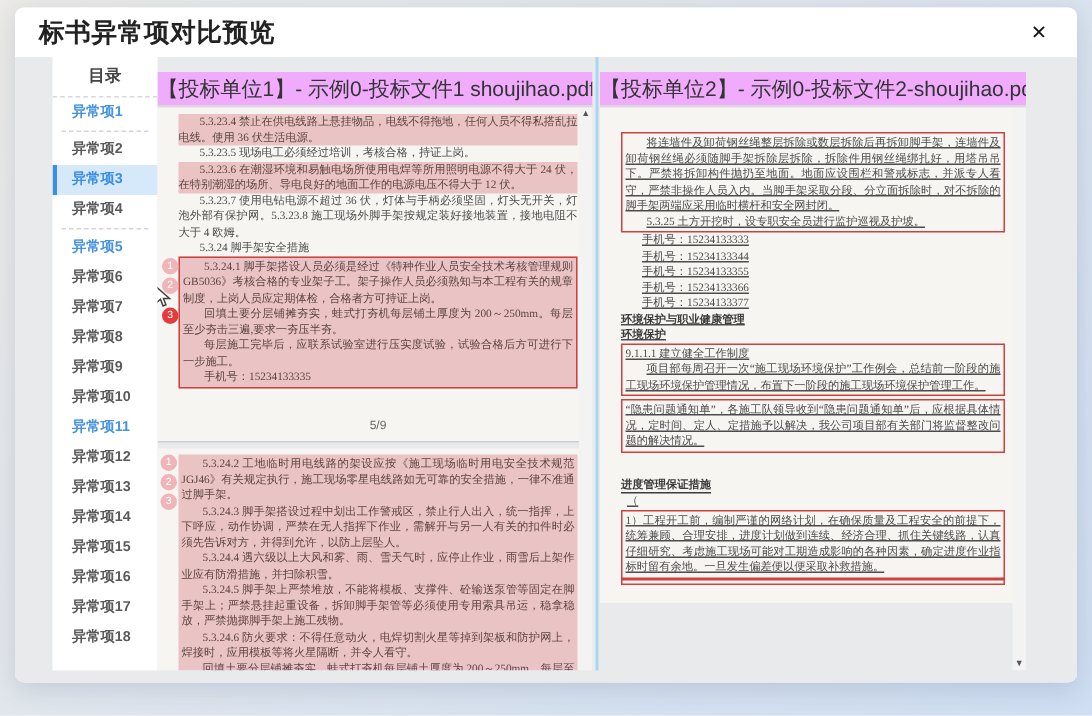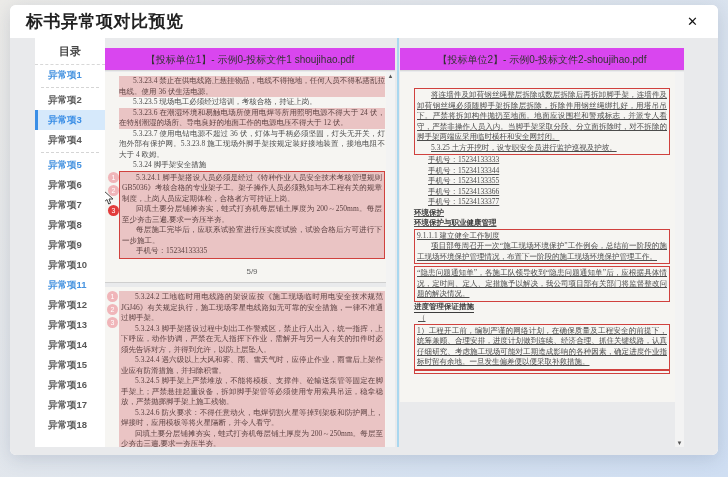--- a/index.html
+++ b/index.html
@@ -24,37 +24,37 @@
     cursor:pointer; white-space:nowrap; }
   .toc-item.link { color:#4693e0; }
   .toc-item.active { background:#d6e9fb; color:#3a8ee6; border-left:3px solid #3a8ee6; padding-left:10px; }
   .toc-sep { border-top:1px dashed #d5d5d5; margin:2px 6px; }
 
   
   .panel { position:absolute; top:10px; bottom:8px; overflow:hidden; }
   .panel-left { left:95px; width:290px; }
   .panel-right { left:390px; width:284px; }
   .panel-divider { position:absolute; left:386.5px; top:0; bottom:8px; width:2px; background:#a9d7ef; }
-  .panel-header { height:23px; line-height:23px; text-align:center; font-size:10px; color:#333;
-    background:#d946ef; border-bottom:1px solid #d9d9d9; white-space:nowrap; overflow:hidden; }
+  .panel-header { height:23px; line-height:23px; text-align:center; font-size:14px; color:#333;
+    background:#f0abfc; border-bottom:1px solid #d9d9d9; white-space:nowrap; overflow:hidden; }
   .panel-content { position:absolute; left:0; right:0; top:24px; bottom:0; overflow:hidden; }
 
   .vscroll { position:absolute; top:0; bottom:0; right:0; width:9px; background:#f3f3f3; z-index:5;
     display:flex; flex-direction:column; justify-content:space-between; align-items:center; }
   .vscroll .arr { font-size:6px; color:#555; line-height:8px; cursor:pointer; }
 
   
   .page { background:#f6f5f2; padding:4px 10px 3px 14px; font-family:"Liberation Serif","DejaVu Serif",serif;
     font-size:7.5px; line-height:10.5px; color:#4c4c4c; text-align:justify; position:relative; }
   .page p { text-indent:14px; }
   .pagegap { height:5px; background:#e9eaec; border-top:1px solid #cfcfcf; }
   .hl { background:#eac4c4; color:#5e4343; }
   .rb { border:1px solid #d0413e; }
   .blk { padding:1px 2px; position:relative; }
-  .pagenum { text-align:center; font-size:8px; color:#666; padding:8px 0 2px;
+  .pagenum { text-align:center; font-size:8px; color:#666; padding:20px 0 2px;
     font-family:"Liberation Sans",sans-serif; }
   .bold { font-weight:bold; color:#3c3c3c; text-indent:0 !important; }
   .phone-line { text-indent:14px; }
 
   
   .badge-col { position:absolute; left:-12px; top:0; width:12px; z-index:6; }
   .badge { width:11px; height:11px; border-radius:50%; background:#f0b5b9; color:#fff;
     font-size:7px; line-height:11px; text-align:center; margin-bottom:2px; cursor:pointer;
     font-family:"Liberation Sans",sans-serif; }
   .badge.red { background:#e23c3c; }
@@ -159,30 +159,30 @@
           <div style="height:12px;"></div>
           <div class="rb blk">
             <p>将连墙件及卸荷钢丝绳整层拆除或数层拆除后再拆卸脚手架，连墙件及卸荷钢丝绳必须随脚手架拆除层拆除，拆除件用钢丝绳绑扎好，用塔吊吊下。严禁将拆卸构件抛扔至地面。地面应设围栏和警戒标志，并派专人看守，严禁非操作人员入内。当脚手架采取分段、分立面拆除时，对不拆除的脚手架两端应采用临时横杆和安全网封闭。</p>
             <p>5.3.25 土方开挖时，设专职安全员进行监护巡视及护坡。</p>
           </div>
           <p class="phone-line">手机号：15234133333</p>
           <p class="phone-line">手机号：15234133344</p>
           <p class="phone-line">手机号：15234133355</p>
           <p class="phone-line">手机号：15234133366</p>
           <p class="phone-line">手机号：15234133377</p>
+          <p class="bold">环境保护与职业健康管理</p>
           <p class="bold">环境保护</p>
-          <p class="bold">环境保护与职业健康管理</p>
           <div class="rb blk">
             <p style="text-indent:0">9.1.1.1 建立健全工作制度</p>
             <p>项目部每周召开一次“施工现场环境保护”工作例会，总结前一阶段的施工现场环境保护管理情况，布置下一阶段的施工现场环境保护管理工作。</p>
           </div>
           <div class="rb blk" style="margin-top:2px;">
             <p style="text-indent:0">“隐患问题通知单”，各施工队领导收到“隐患问题通知单”后，应根据具体情况，定时间、定人、定措施予以解决，我公司项目部有关部门将监督整改问题的解决情况。</p>
           </div>
-          <p class="bold" style="border-bottom:1px solid #3c3c3c; display:inline-block; margin-top:0;">进度管理保证措施</p>
+          <p class="bold" style="border-bottom:1px solid #3c3c3c; display:inline-block; margin-top:16px;">进度管理保证措施</p>
           <p style="text-indent:4px">（</p>
           <div class="rb blk">
             <p style="text-indent:0">1）工程开工前，编制严谨的网络计划，在确保质量及工程安全的前提下，统筹兼顾、合理安排，进度计划做到连续、经济合理、抓住关键线路，认真仔细研究、考虑施工现场可能对工期造成影响的各种因素，确定进度作业指标时留有余地。一旦发生偏差便以便采取补救措施。</p>
           </div>
           <div class="rb blk">
             
             
           </div>
           
         </div>

